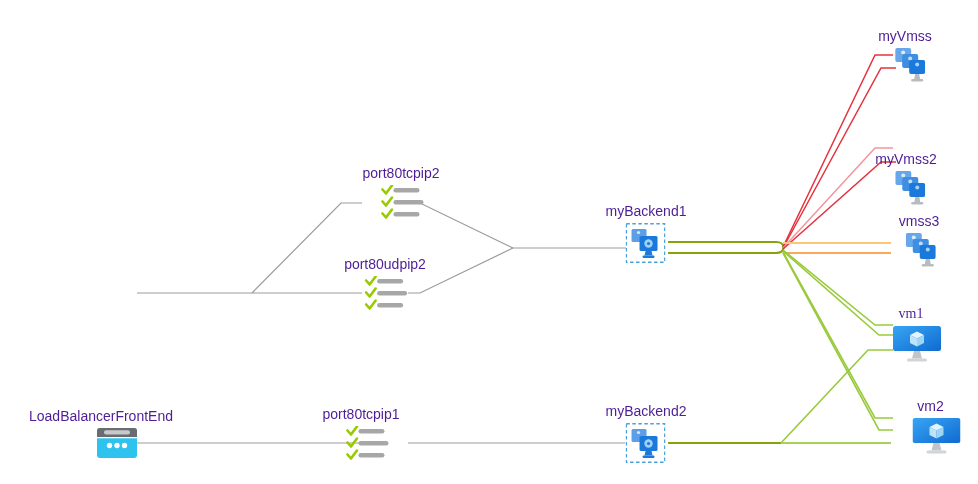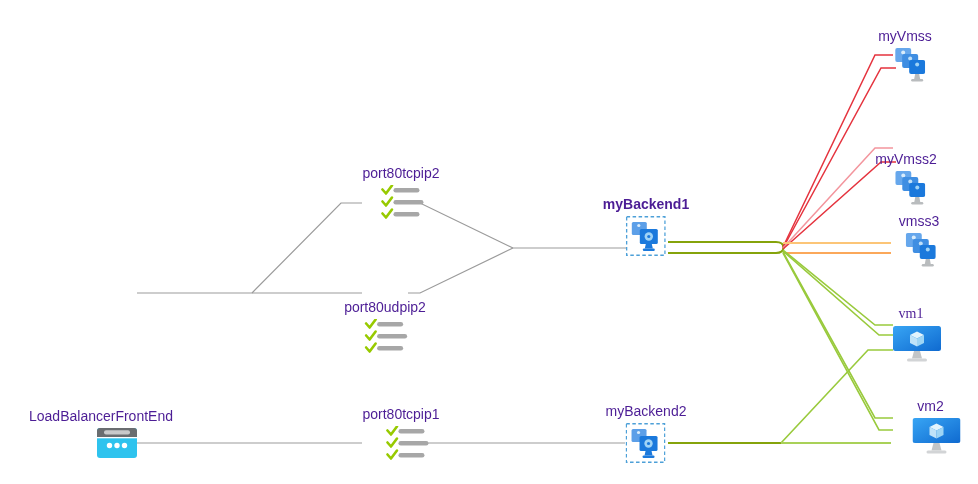--- a/index.html
+++ b/index.html
@@ -13,23 +13,23 @@
     display:flex; flex-direction:column; align-items:center;
   }
   .lbl {
     font-size:14px; line-height:20px; color:#4c1d95;
     white-space:nowrap; margin-bottom:2px; position:relative;
   }
   
   #n-frontendip2 { left:117px; top:256px; }  #n-frontendip2 .lbl { left:-9px; }
   #n-lbfe        { left:117px; top:406px; }  #n-lbfe .lbl { left:-16px; }
   #n-tcpip2      { left:385px; top:163px;margin-left:16px; }
-  #n-udpip2      { left:385px; top:254px;margin-top:43px; }
-  #n-tcpip1      { left:406px; top:404px; }  #n-tcpip1 .lbl { left:-5px; }
-  #n-backend1    { left:646px; top:194px;font-weight:bold; }
+  #n-udpip2      { left:385px; top:254px; }
+  #n-tcpip1      { left:366px; top:404px; }  #n-tcpip1 .lbl { left:-5px; }
+  #n-backend1    { left:646px; top:201px; }
   #n-backend2    { left:646px; top:401px;align-items:center; }
   #n-myvmss      { left:910px; top:26px;  }  #n-myvmss .lbl { left:-5px; }
   #n-myvmss2     { left:910px; top:121px; }  #n-myvmss2 .lbl { left:-4px;margin-top:28px; }
   #n-vmss3       { left:910px; top:211px;margin-left:11px; }  #n-vmss3 .lbl { left:-2px; }
   #n-vm1         { left:917px; top:304px; }  #n-vm1 .lbl { left:-6px;font-family:Liberation Serif, serif; }
   #n-vm2         { left:918px; top:396px;padding-left:37px; }  #n-vm2 .lbl { left:-6px; }
   .icon { display:block; }
 </style>
 </head>
 <body>

